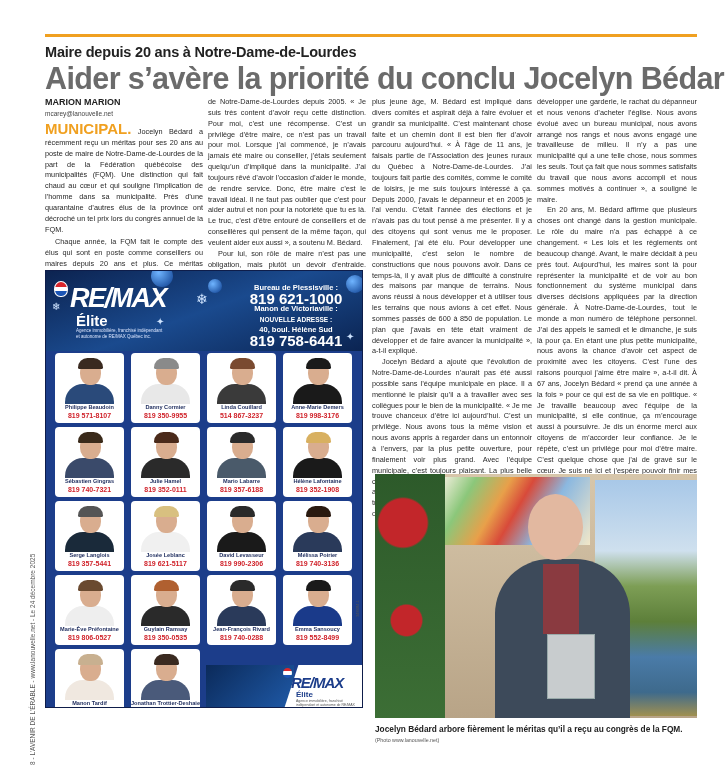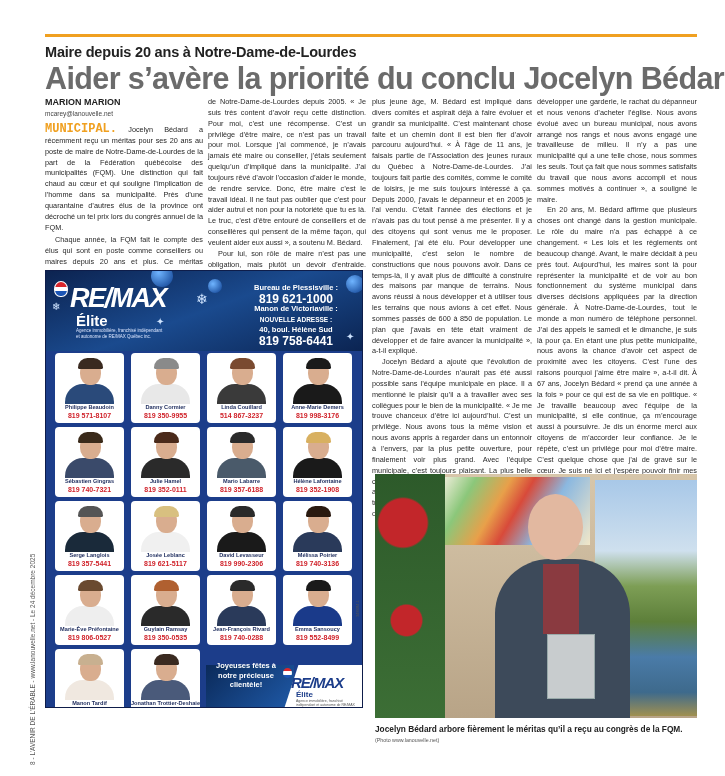--- a/index.html
+++ b/index.html
@@ -15,34 +15,34 @@
   .email { position: absolute; left: 45px; top: 110px; font-size: 6.5px; color: #444; }
 
   .col { position: absolute; font-size: 7.3px; line-height: 10.85px; color: #2a2a2a; text-align: justify; }
   .col p { text-indent: 10px; }
   .col p.noindent { text-indent: 0; }
   .col1 { left: 45px; top: 124px; width: 158px; }
   .col2 { left: 208px; top: 97px; width: 158px; }
   .col3 { left: 372px; top: 97px; width: 160px; }
   .col4 { left: 537px; top: 97px; width: 160px; }
   .lead { font-weight: normal; color: #1f1f1f; }
-  .rubric { color: #f0a020; font-weight: bold; font-size: 12px; font-family: Liberation Mono, monospace; }
+  .rubric { color: #f0a020; font-weight: bold; font-size: 15px; }
 
   
   .ad { position: absolute; left: 45px; top: 270px; width: 318px; height: 438px; background: #1c3d8a; border: 1px solid #0e1d4a; overflow: hidden; }
   .ad-head { position: absolute; left: 0; top: 0; width: 100%; height: 80px; background: linear-gradient(160deg,#0c2350 0%,#1a4a8e 50%,#0b2452 100%); }
   .ad-head .ornament { position: absolute; border-radius: 50%; background: radial-gradient(circle at 35% 35%, #6fb4ff, #0a3b8c); }
   .ad-head .snow { position: absolute; color: #cfe4ff; font-size: 10px; }
   .balloon { position: absolute; left: 8px; top: 10px; width: 14px; height: 16px; border-radius: 50% 50% 45% 45%; background: linear-gradient(#d8262c 0 33%, #fff 33% 66%, #1b55b5 66%); border: 1px solid #fff; }
   .remax-logo { position: absolute; left: 24px; top: 12px; font-size: 27px; font-weight: bold; color: #fff; letter-spacing: -1.5px; font-style: italic; }
   .remax-elite { position: absolute; left: 30px; top: 41px; font-size: 15px; font-weight: bold; color: #fff; }
   .remax-sub { position: absolute; left: 30px; top: 57px; width: 90px; font-size: 4.5px; color: #dce6ff; line-height: 6px; }
   .office { position: absolute; left: 190px; top: 12px; width: 120px; text-align: center; color: #fff; font-weight: bold; line-height: 10.5px; }
   .office .o-title { font-size: 7.5px; display: block; }
-  .office .o-phone { font-size: 12px; display: block; }
+  .office .o-phone { font-size: 15px; display: block; }
   .office .o-note { font-size: 6.5px; display: block; }
 
   .agents { position: absolute; left: 3px; top: 82px; width: 312px; }
   .agent { position: absolute; width: 69px; height: 70px; background: #fff; border-radius: 4px; overflow: hidden; }
   .agent .photo { position: absolute; left: 4px; top: 3px; width: 61px; height: 48px; }
   .agent .head { position: absolute; left: 21px; top: 4px; width: 21px; height: 25px; border-radius: 50% 50% 45% 45%; background: #d9ad8f; }
   .agent .hair { position: absolute; left: 19px; top: 2px; width: 25px; height: 11px; border-radius: 12px 12px 2px 2px; }
   .agent .body { position: absolute; left: 6px; top: 28px; width: 49px; height: 20px; border-radius: 18px 18px 0 0; }
   .agent .a-name { position: absolute; left: 0; top: 51px; width: 100%; text-align: center; font-size: 5.6px; font-weight: bold; color: #1b2a5c; white-space: nowrap; }
   .agent .a-phone { position: absolute; left: 0; top: 59px; width: 100%; text-align: center; font-size: 7px; font-weight: bold; color: #d0222a; }
@@ -282,21 +282,20 @@
         <div class="photo">
           <div class="body" style="background:#4a5a7a"></div>
           <div class="head"></div>
           <div class="hair" style="background:#3a2a20"></div>
         </div>
         <div class="a-name">Jonathan Trottier-Deshaies</div>
       </div>
     </div>
 
   <div class="ad-promo"></div>
-  <div class="promo-text">Joyeuses fêtes à notre précieuse clientèle!</div>
   <div class="ad-brand"></div>
   <div class="brand-balloon"></div>
   <div class="brand-logo">RE/MAX</div>
   <div class="brand-elite">Élite</div>
   <div class="brand-sub">Agence immobilière, franchisé indépendant et autonome de RE/MAX Québec inc.</div>
 </div>
 
 <div class="ad-code">348484-1</div>
 <div class="folio">8 - L’AVENIR DE L’ÉRABLE - www.lanouvelle.net - Le 24 décembre 2025</div>
 

